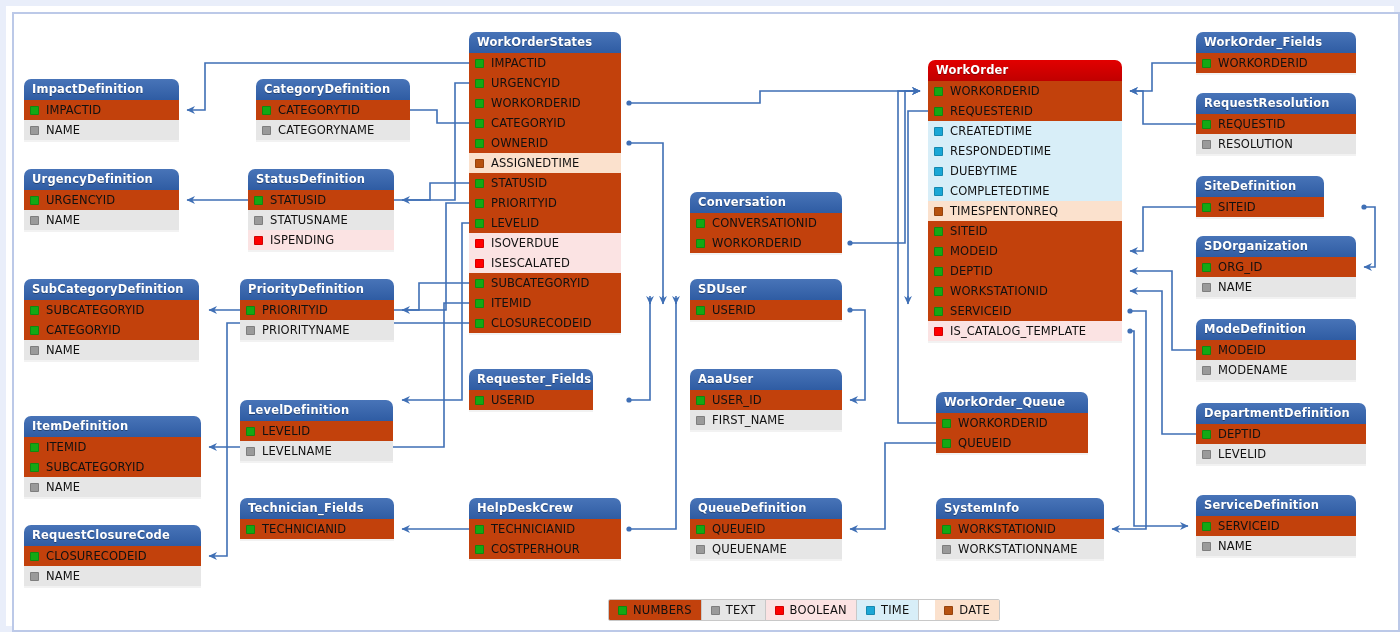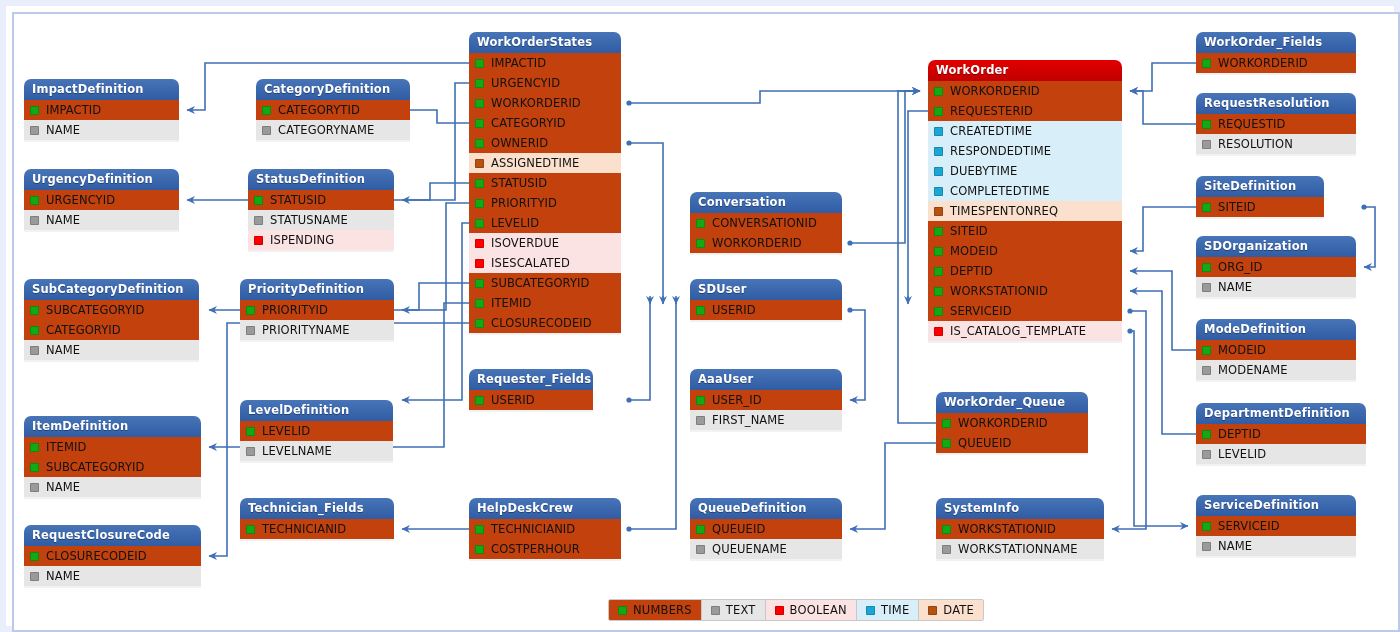--- a/index.html
+++ b/index.html
@@ -92,21 +92,21 @@
     height:20px;
   }
   #legend .lg{
     display:flex;align-items:center;
     padding:0 9px;
     font-size:11.5px;
     color:#111;
     border-right:1px solid #c8c8c8;
     letter-spacing:.2px;
   }
-  #legend .lg:last-child{border-right:none;}
+  #legend .lg:last-child{border-right:none;margin-left:16px;}
   #legend .sw{width:9px;height:9px;margin-right:6px;border-radius:1px;
     box-shadow:inset 0 0 0 1px rgba(0,0,0,.18);}
 </style>
 </head>
 <body>
 
 <div id="frame">
   <div id="inner"></div>
 </div>
 

